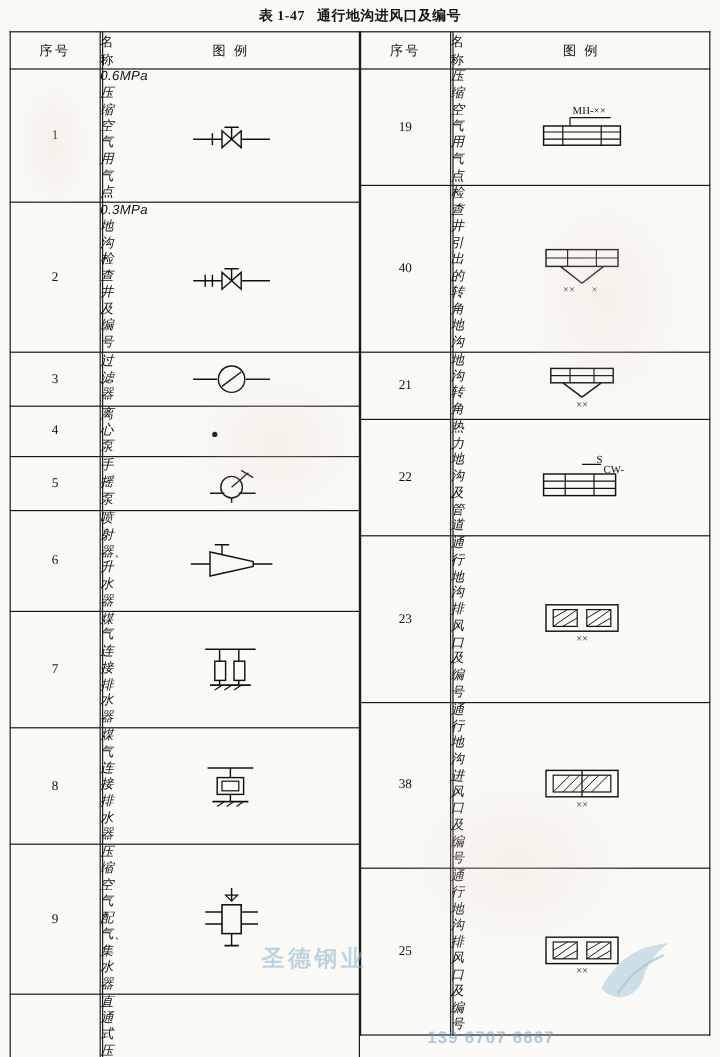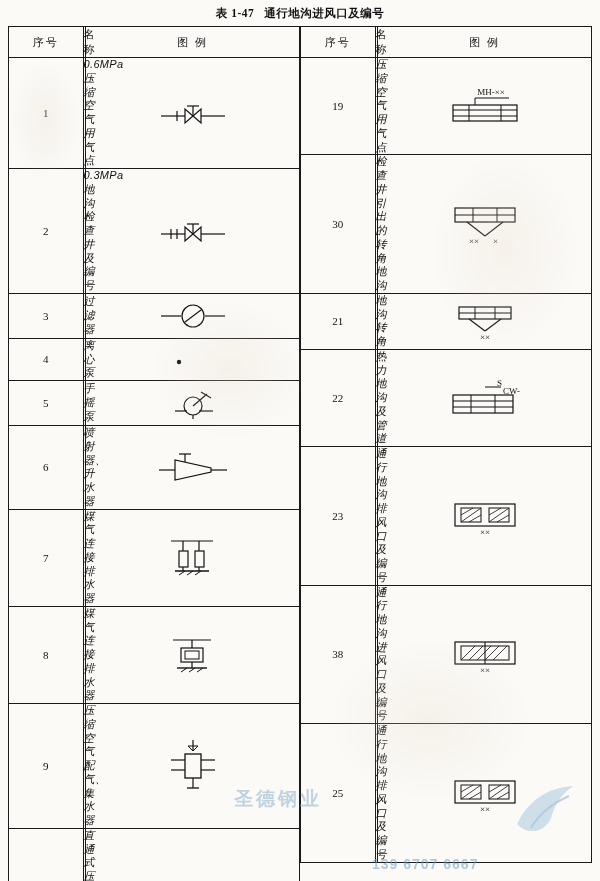--- a/index.html
+++ b/index.html
@@ -84,21 +84,20 @@
   td.sym {
     vertical-align: middle;
   }
   svg { display: block; margin: 0 auto; }
   .watermark {
     position: absolute;
     pointer-events: none;
     font-family: "Liberation Sans", sans-serif;
     color: #7fa6c4;
     opacity: .55;
-    margin-left: 16px;
   }
   .wm-text {
     left: 218px;
     top: 786px;
     font-size: 19px;
     letter-spacing: 3px;
     font-weight: bold;
     color: #8fb3cd;
   }
   .wm-phone {
@@ -339,21 +338,21 @@
                   <line x1="30" y1="13" x2="30" y2="20" stroke="#111" stroke-width="1"></line>
                   <rect x="8" y="20" width="64" height="16" fill="none" stroke="#111" stroke-width="1.2"></rect>
                   <line x1="8" y1="25" x2="72" y2="25" stroke="#111" stroke-width="1"></line>
                   <line x1="8" y1="31" x2="72" y2="31" stroke="#111" stroke-width="1"></line>
                   <line x1="24" y1="20" x2="24" y2="36" stroke="#111" stroke-width="1"></line>
                   <line x1="56" y1="20" x2="56" y2="36" stroke="#111" stroke-width="1"></line>
                 </svg></span>
               </td>
             </tr>
             <tr style="height:54px">
-              <td class="no">30</td>
+              <td class="no">40</td>
               <td class="name">检查井引出的转角地沟</td>
               <td class="sym">
                 <span>
                 <svg width="80" height="44" viewBox="0 0 80 44">
                   <rect x="10" y="6" width="60" height="14" fill="none" stroke="#111" stroke-width="1.2"></rect>
                   <line x1="10" y1="13" x2="70" y2="13" stroke="#111" stroke-width="1"></line>
                   <line x1="28" y1="6" x2="28" y2="20" stroke="#111" stroke-width="1"></line>
                   <line x1="52" y1="6" x2="52" y2="20" stroke="#111" stroke-width="1"></line>
                   <line x1="22" y1="20" x2="40" y2="34" stroke="#111" stroke-width="1.2"></line>
                   <line x1="58" y1="20" x2="40" y2="34" stroke="#111" stroke-width="1.2"></line>

